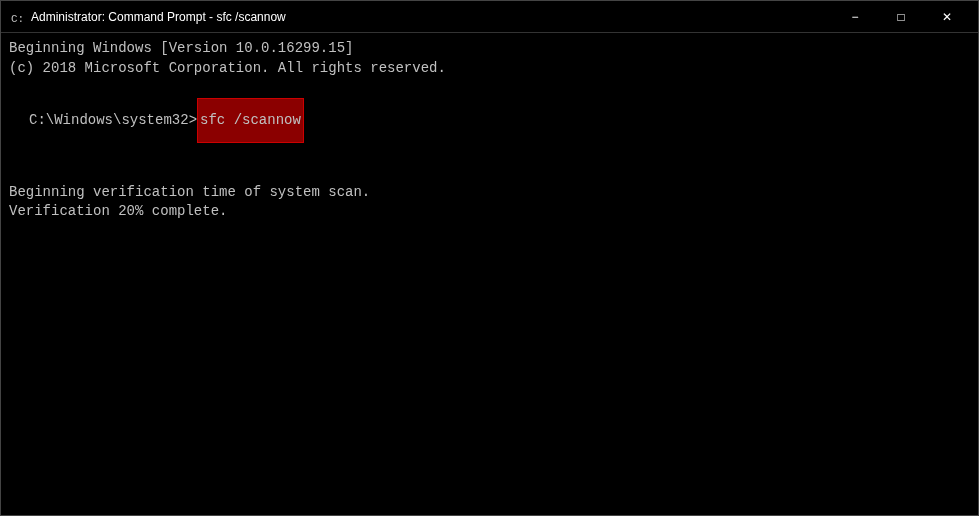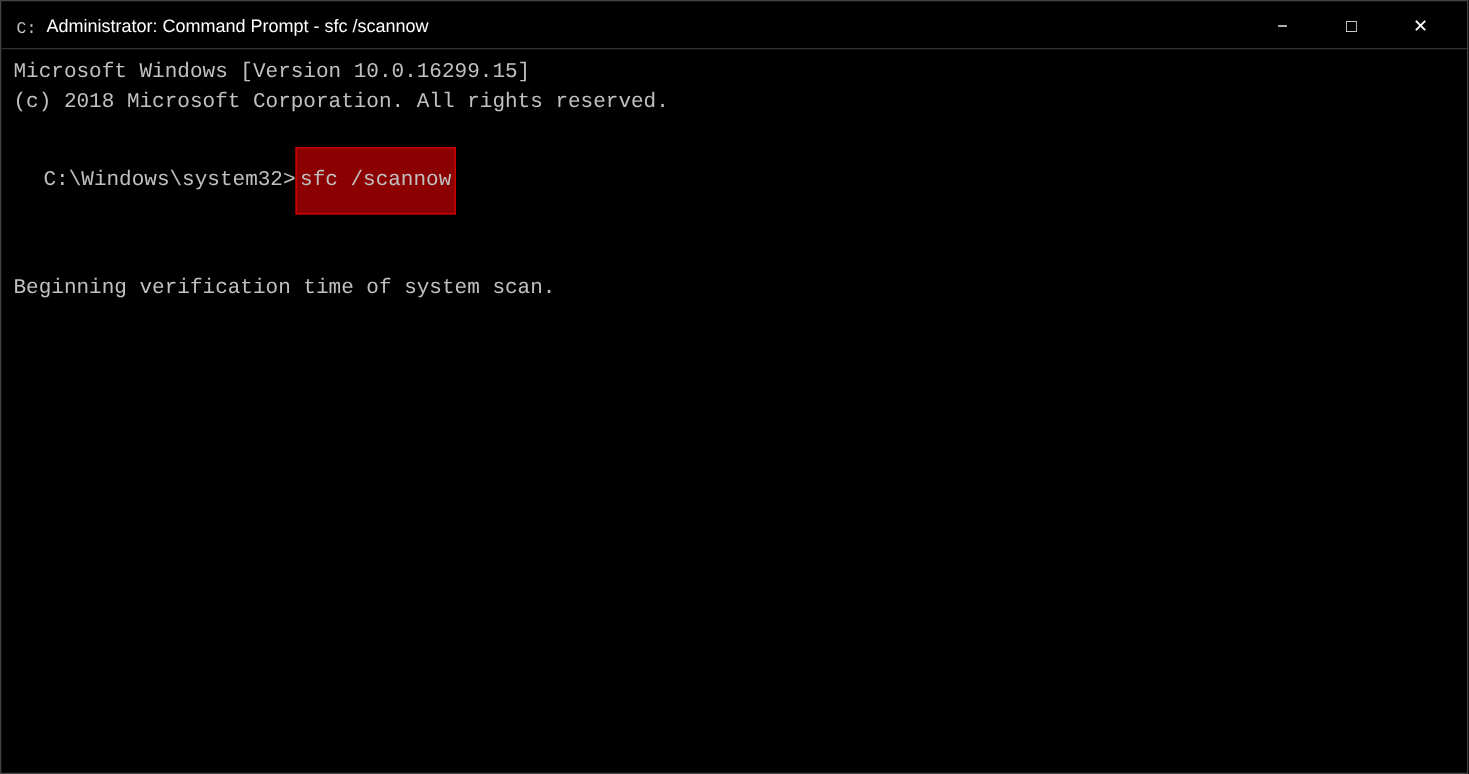--- a/index.html
+++ b/index.html
@@ -124,23 +124,24 @@
     </div>
     <span class="title-bar-text">Administrator: Command Prompt - sfc /scannow</span>
     <div class="title-bar-controls">
       <button class="title-bar-btn">−</button>
       <button class="title-bar-btn">□</button>
       <button class="title-bar-btn close">✕</button>
     </div>
   </div>
 
   <div class="terminal-body">
-    <span class="line">Microsoft Windows [Version 10.0.16299.15]</span>
+    <span class="line">Beginning Windows [Version 10.0.16299.15]</span>
     <span class="line">(c) 2018 Microsoft Corporation. All rights reserved.</span>
     <span class="empty-line"></span>
     <span class="line command-line">
       <span class="prompt">C:\Windows\system32&gt;</span><span class="command-highlighted">sfc /scannow</span>
     </span>
     <span class="empty-line"></span>
     <span class="empty-line"></span>
     <span class="line">Beginning verification time of system scan.</span>
+    <span class="line">Verification 20% complete.</span>
   </div>
 </div>
 
 </body></html>

